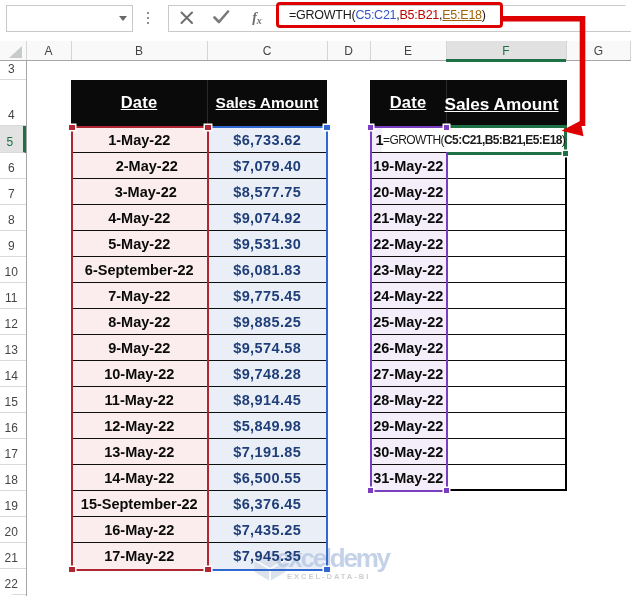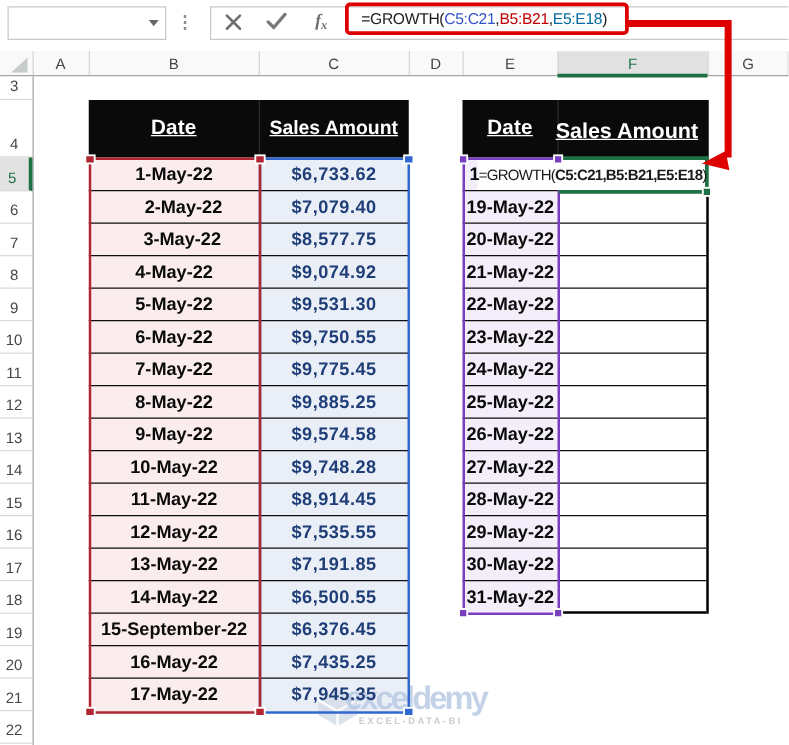--- a/index.html
+++ b/index.html
@@ -1,17 +1,17 @@
 <!DOCTYPE html>
 <html><head>
 <meta charset="utf-8">
 <style>
   html,body{margin:0;padding:0;}
   #page{position:relative;width:631px;height:596px;background:#fff;overflow:hidden;
-        font-family:"Liberation Sans",sans-serif;}
+        font-family:"Liberation Sans",sans-serif;border-radius:19px;}
   .abs{position:absolute;}
   .cellrow{box-sizing:border-box;border-bottom:1.8px solid #0E0E0E;display:flex;
            align-items:center;justify-content:center;font-weight:bold;font-size:14.5px;text-align:center;}
   .hdl{position:absolute;width:5.5px;height:5.5px;box-shadow:0 0 0 1.5px #fff;z-index:7;}
   .colhdr{position:absolute;top:41px;height:19px;display:flex;align-items:center;
           justify-content:center;font-size:12px;color:#454545;}
   .rowhdr{position:absolute;left:0;width:25.5px;display:flex;align-items:flex-end;
           justify-content:center;padding-right:3px;padding-bottom:3px;font-size:12px;color:#454545;box-sizing:border-box;
           border-bottom:1px solid #DADADA;}
 </style>
@@ -28,21 +28,21 @@
   <div class="abs" style="left:168px;top:5px;width:463px;height:27px;border:1.5px solid #C9C9C9;border-right:none;box-sizing:border-box;background:#fff;"></div>
 
   <div class="abs" style="left:180px;top:11px;"><svg width="14" height="14">
         <path d="M1.5 1.5 L12 12 M12 1.5 L1.5 12" stroke="#6E6E6E" stroke-width="2" stroke-linecap="round" fill="none"></path>
       </svg></div>
   <div class="abs" style="left:213px;top:9px;"><svg width="17" height="16">
         <path d="M1.5 8.5 L6 13 L15 2.5" stroke="#7A7A7A" stroke-width="2.6" stroke-linecap="round" stroke-linejoin="round" fill="none"></path>
       </svg></div>
   <div class="abs" style="left:247px;top:5px;width:20px;height:27px;line-height:26px;text-align:center;color:#6E6E6E;font-size:14px;font-family:'Liberation Serif',serif;font-style:italic;font-weight:bold;">f<span style="font-size:10px;position:relative;top:2px;">x</span></div>
 
-  <div class="abs" style="left:289px;top:5px;height:20px;line-height:20px;font-size:12.5px;letter-spacing:-0.25px;color:#1A1A1A;white-space:pre;">=GROWTH(<span style="color:#3355C8;">C5:C21</span>,<span style="color:#C00000;">B5:B21</span>,<span style="color:#0369a1;">E5:E18</span>)</div>
+  <div class="abs" style="left:289px;top:5px;height:20px;line-height:20px;font-size:12.5px;letter-spacing:-0.25px;color:#1A1A1A;white-space:pre;">=GROWTH(<span style="color:#3355C8;">C5:C21</span>,<span style="color:#C00000;">B5:B21</span>,<span style="color:#a16207;text-decoration:underline;">E5:E18</span>)</div>
 
   <div class="abs" style="left:276px;top:2px;width:227px;height:26px;border:3.5px solid #DE0000;border-radius:4px;box-sizing:border-box;z-index:9;"></div>
 
   <div class="abs" style="left:0;top:41px;width:631px;height:19px;background:#F9F9F9;border-bottom:1px solid #A6A6A6;box-sizing:content-box;"></div>
 
   <div class="abs" style="left:9px;top:46px;width:0;height:0;border-left:13px solid transparent;border-bottom:12px solid #C6CBCB;"></div>
   <div class="colhdr" style="left:26px;width:45px;">A</div>
   <div class="colhdr" style="left:71px;width:136px;">B</div>
   <div class="colhdr" style="left:207px;width:120px;">C</div>
   <div class="colhdr" style="left:327px;width:43px;">D</div>
@@ -116,46 +116,46 @@
   <div class="abs" style="left:441.5px;top:80px;width:120px;height:45.5px;display:flex;flex-direction:column;align-items:center;justify-content:center;padding-top:3px;box-sizing:border-box;z-index:4;color:#fff;font-weight:bold;font-size:17.2px;line-height:21.5px;white-space:nowrap;">
       <span style="text-decoration:underline;">Sales Amount</span>
     </div>
 
   <div class="abs" style="left:71px;top:127px;width:136.5px;z-index:4;color:#0A0A0A;">
     <div class="cellrow" style="height:26px;">1-May-22</div>
     <div class="cellrow" style="height:26px;padding-left:15px;">2-May-22</div>
     <div class="cellrow" style="height:26px;padding-left:13px;">3-May-22</div>
     <div class="cellrow" style="height:26px;">4-May-22</div>
     <div class="cellrow" style="height:26px;">5-May-22</div>
-    <div class="cellrow" style="height:26px;">6-May-22</div>
+    <div class="cellrow" style="height:26px;">6-September-22</div>
     <div class="cellrow" style="height:26px;">7-May-22</div>
     <div class="cellrow" style="height:26px;">8-May-22</div>
     <div class="cellrow" style="height:26px;">9-May-22</div>
     <div class="cellrow" style="height:26px;">10-May-22</div>
     <div class="cellrow" style="height:26px;">11-May-22</div>
     <div class="cellrow" style="height:26px;">12-May-22</div>
     <div class="cellrow" style="height:26px;">13-May-22</div>
     <div class="cellrow" style="height:26px;">14-May-22</div>
     <div class="cellrow" style="height:26px;">15-September-22</div>
     <div class="cellrow" style="height:26px;">16-May-22</div>
     <div class="cellrow" style="height:26px;border-bottom:none;">17-May-22</div>
   </div>
   <div class="abs" style="left:207.5px;top:127px;width:119.5px;z-index:4;color:#1F3E78;letter-spacing:0.4px;">
     <div class="cellrow" style="height:26px;">$6,733.62</div>
     <div class="cellrow" style="height:26px;">$7,079.40</div>
     <div class="cellrow" style="height:26px;">$8,577.75</div>
     <div class="cellrow" style="height:26px;">$9,074.92</div>
     <div class="cellrow" style="height:26px;">$9,531.30</div>
-    <div class="cellrow" style="height:26px;">$9,750.55</div>
+    <div class="cellrow" style="height:26px;">$6,081.83</div>
     <div class="cellrow" style="height:26px;">$9,775.45</div>
     <div class="cellrow" style="height:26px;">$9,885.25</div>
     <div class="cellrow" style="height:26px;">$9,574.58</div>
     <div class="cellrow" style="height:26px;">$9,748.28</div>
     <div class="cellrow" style="height:26px;">$8,914.45</div>
-    <div class="cellrow" style="height:26px;">$7,535.55</div>
+    <div class="cellrow" style="height:26px;">$5,849.98</div>
     <div class="cellrow" style="height:26px;">$7,191.85</div>
     <div class="cellrow" style="height:26px;">$6,500.55</div>
     <div class="cellrow" style="height:26px;">$6,376.45</div>
     <div class="cellrow" style="height:26px;">$7,435.25</div>
     <div class="cellrow" style="height:26px;border-bottom:none;">$7,945.35</div>
   </div>
 
   <div class="abs" style="left:370px;top:153px;width:76.5px;z-index:4;color:#0A0A0A;">
     <div class="cellrow" style="height:26px;">19-May-22</div>
     <div class="cellrow" style="height:26px;">20-May-22</div>

